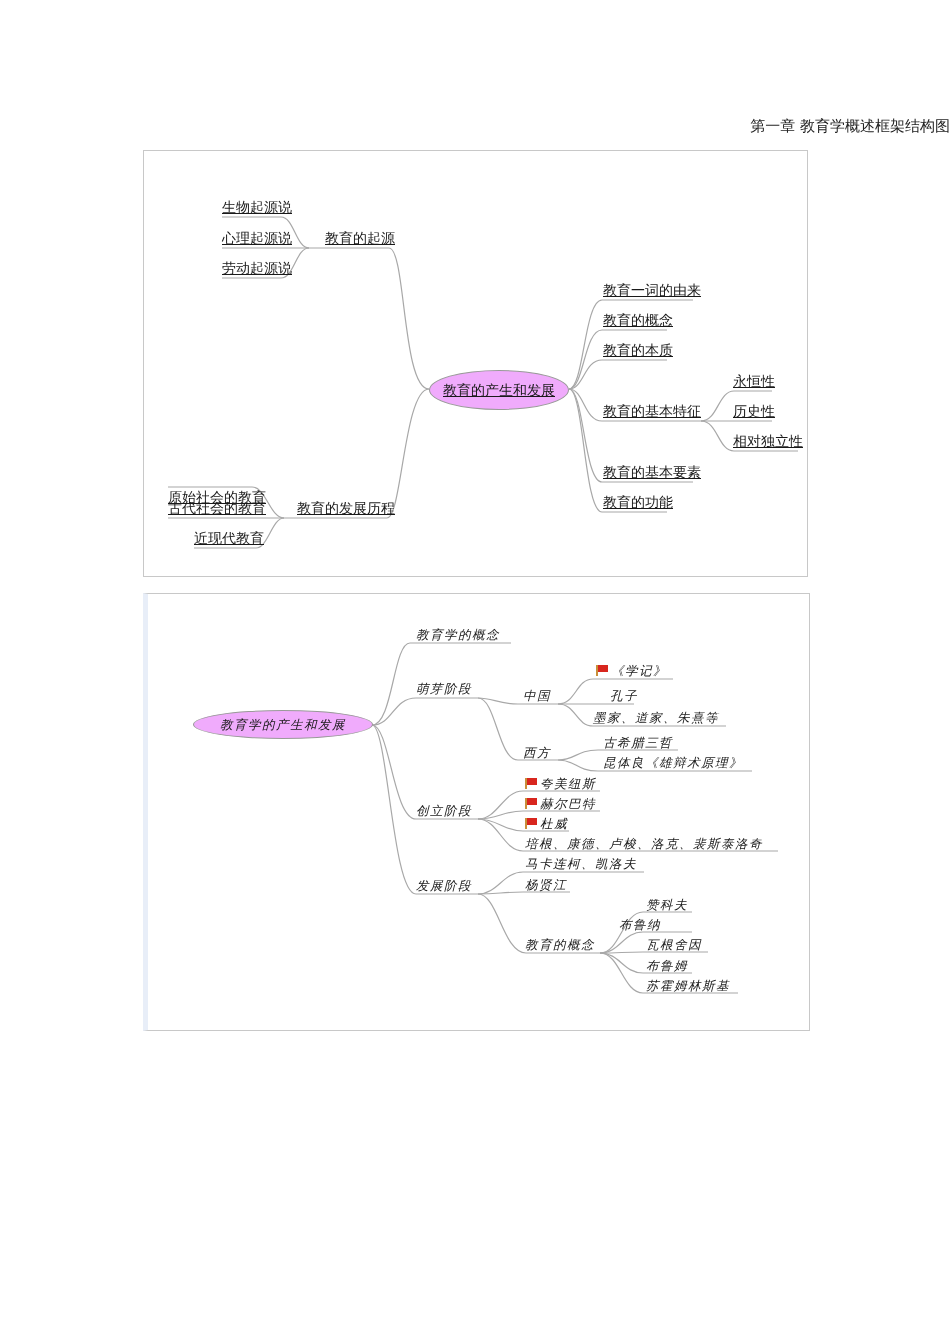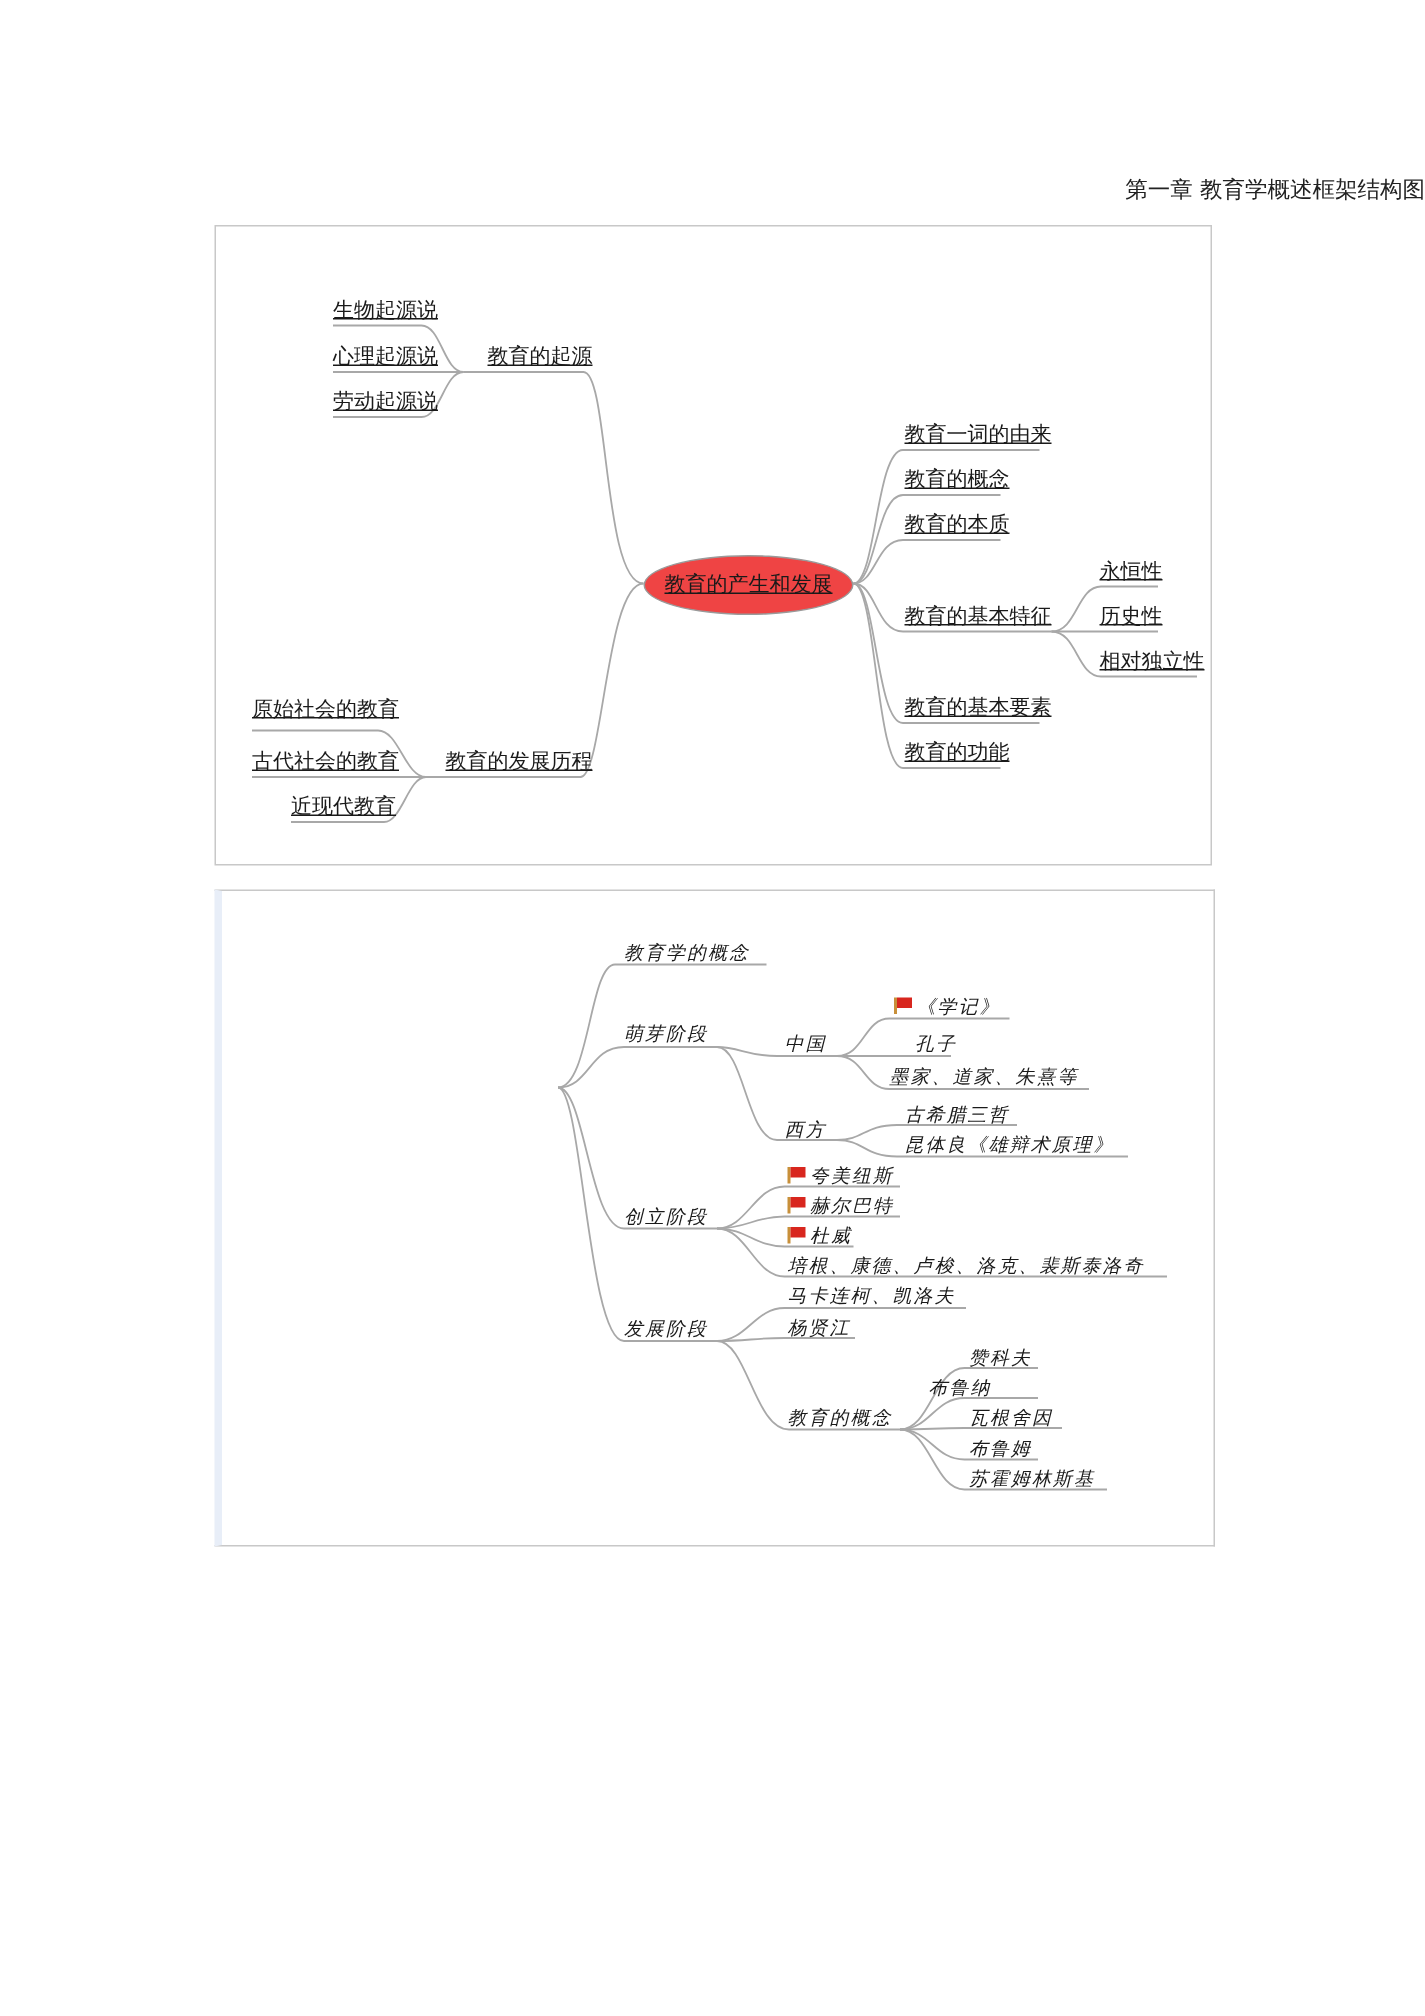--- a/index.html
+++ b/index.html
@@ -7,21 +7,21 @@
            font-family: "DejaVu Sans", "Liberation Sans", sans-serif; color: #111; }
     .page-title { position: absolute; left: 0; width: 950px; top: 117px; text-align: right;
                   font-family: "DejaVu Serif", "Liberation Serif", serif; font-size: 15px; color: #222; }
     .frame { position: absolute; border: 1px solid #c8c8c8; background: #fff; box-sizing: border-box; }
     #frame1 { left: 143px; top: 150px; width: 665px; height: 427px; }
     #frame2 { left: 143px; top: 593px; width: 667px; height: 438px; border-left: 5px solid #e8eef8; }
     svg.map { position: absolute; left: 0; top: 0; }
     .node { position: absolute; white-space: nowrap; font-size: 14px; line-height: 16px; color: #1a1a1a; text-decoration: underline; }
     .node2 { position: absolute; white-space: nowrap; font-size: 12.5px; line-height: 14px; color: #1a1a1a; letter-spacing: 1.5px; font-style: italic; }
     .root { position: absolute; border: 1.5px solid #9a9a9a; border-radius: 50%; box-sizing: border-box;
-            display: flex; align-items: center; justify-content: center; background: #ef4444; }
+            display: flex; align-items: center; justify-content: center; background: #f0abfc; }
     .root span { white-space: nowrap; }
     .flag { display: inline-block; width: 13px; height: 11px; position: relative; vertical-align: -1px; margin-right: 2px; }
     .flag::before { content: ""; position: absolute; left: 0; top: 0; width: 2px; height: 11px; background: #c8903a; }
     .flag::after { content: ""; position: absolute; left: 2px; top: 0; width: 10px; height: 7px; background: #d8261e; }
   </style>
 </head>
 <body>
 
 <div class="page-title">第一章  教育学概述框架结构图</div>
 
@@ -50,21 +50,21 @@
       <path d="M557 270 H628"></path>
       <path d="M557 270 C574 270 574 300 590 300 H654"></path>
     </g>
   </svg>
 
   <div class="node" style="left:78px;top:48px">生物起源说</div>
   <div class="node" style="left:78px;top:79px">心理起源说</div>
   <div class="node" style="left:78px;top:109px">劳动起源说</div>
   <div class="node" style="left:181px;top:79px">教育的起源</div>
 
-  <div class="node" style="left:24px;top:314px">原始社会的教育</div>
+  <div class="node" style="left:24px;top:338px">原始社会的教育</div>
   <div class="node" style="left:24px;top:349px">古代社会的教育</div>
   <div class="node" style="left:50px;top:379px">近现代教育</div>
   <div class="node" style="left:153px;top:349px">教育的发展历程</div>
 
   <div class="root" style="left:285px;top:219px;width:140px;height:40px">
     <span class="node" style="position:static">教育的产生和发展</span>
   </div>
 
   <div class="node" style="left:459px;top:131px">教育一词的由来</div>
   <div class="node" style="left:459px;top:161px">教育的概念</div>
@@ -106,20 +106,23 @@
       <path d="M330 300 C350 300 355 359 378 359 H452"></path>
 
       <path d="M452 359 C472 359 475 318 495 318 H544"></path>
       <path d="M452 359 C472 359 475 338 495 338 H544"></path>
       <path d="M452 359 C472 359 475 358 495 358 H560"></path>
       <path d="M452 359 C472 359 475 379 495 379 H544"></path>
       <path d="M452 359 C472 359 475 399 495 399 H590"></path>
     </g>
   </svg>
 
+  <div class="root" style="left:45px;top:116px;width:180px;height:29px">
+    <span class="node2" style="position:static">教育学的产生和发展</span>
+  </div>
 
   <div class="node2" style="left:268px;top:34px">教育学的概念</div>
   <div class="node2" style="left:268px;top:88px">萌芽阶段</div>
   <div class="node2" style="left:375px;top:95px">中国</div>
   <div class="node2" style="left:448px;top:70px"><span class="flag"></span><span>《学记》</span></div>
   <div class="node2" style="left:462px;top:95px">孔子</div>
   <div class="node2" style="left:445px;top:117px">墨家、道家、朱熹等</div>
   <div class="node2" style="left:375px;top:152px">西方</div>
   <div class="node2" style="left:455px;top:142px">古希腊三哲</div>
   <div class="node2" style="left:455px;top:162px">昆体良《雄辩术原理》</div>

